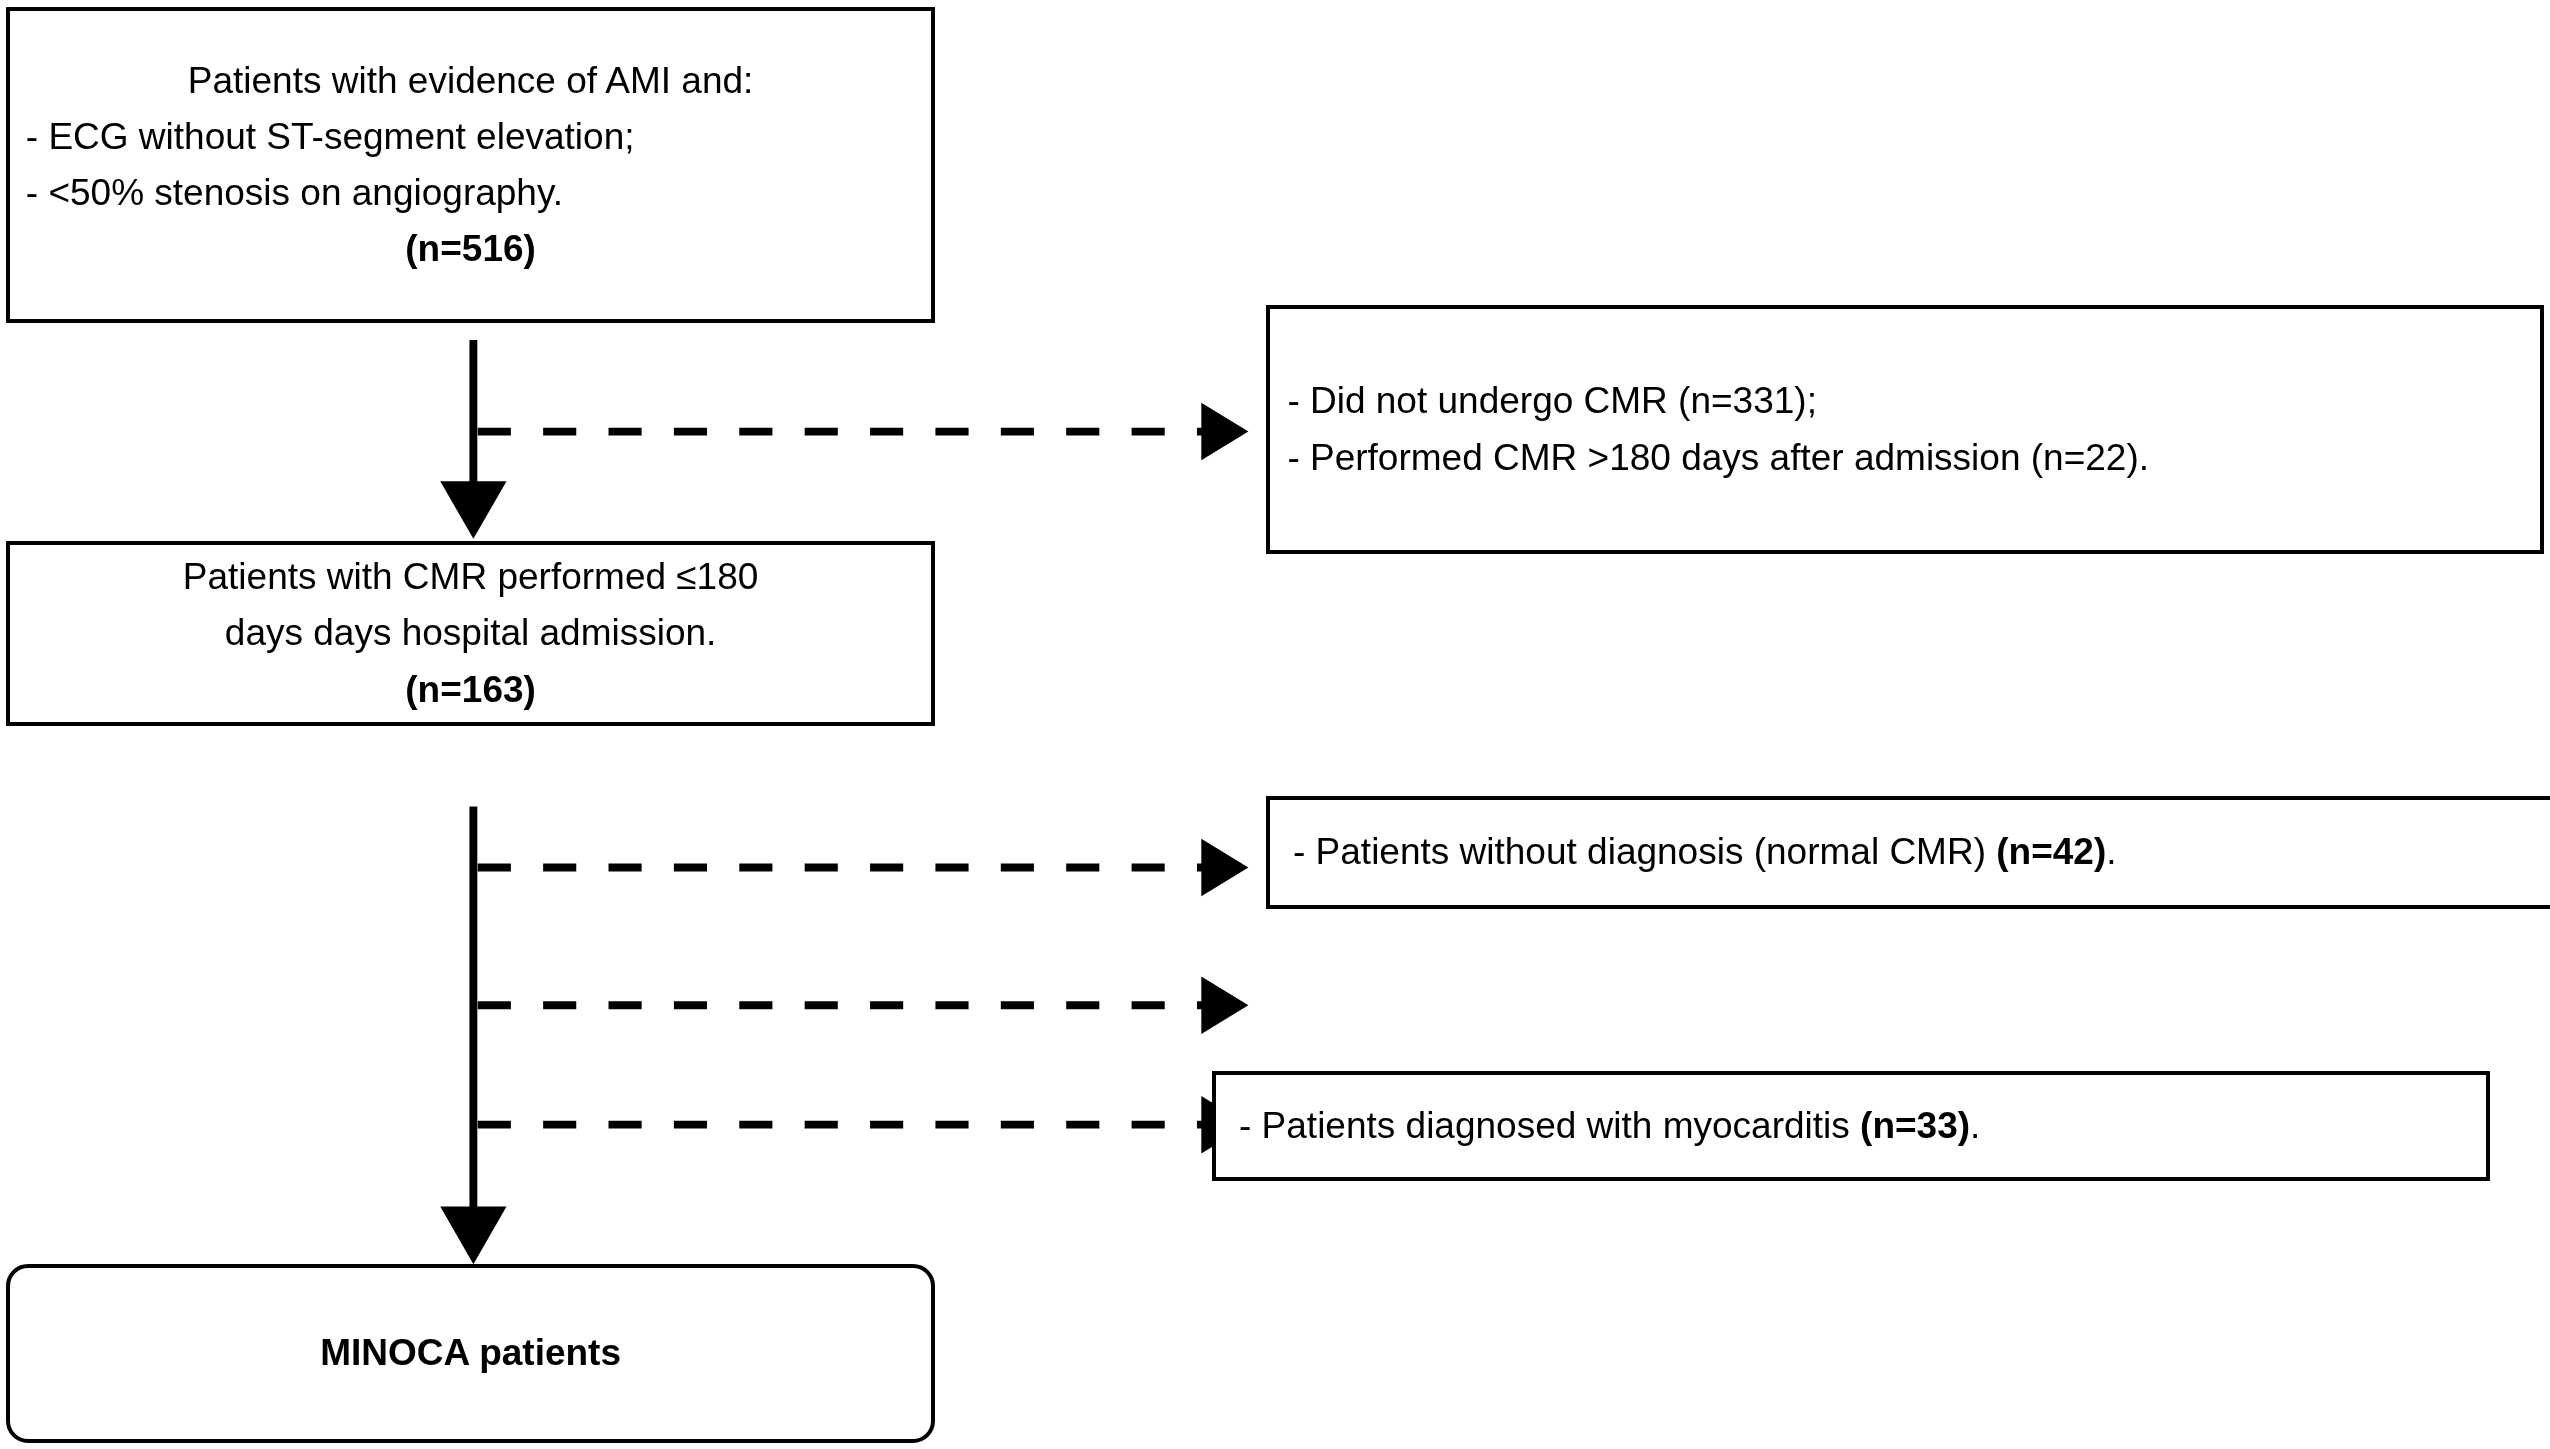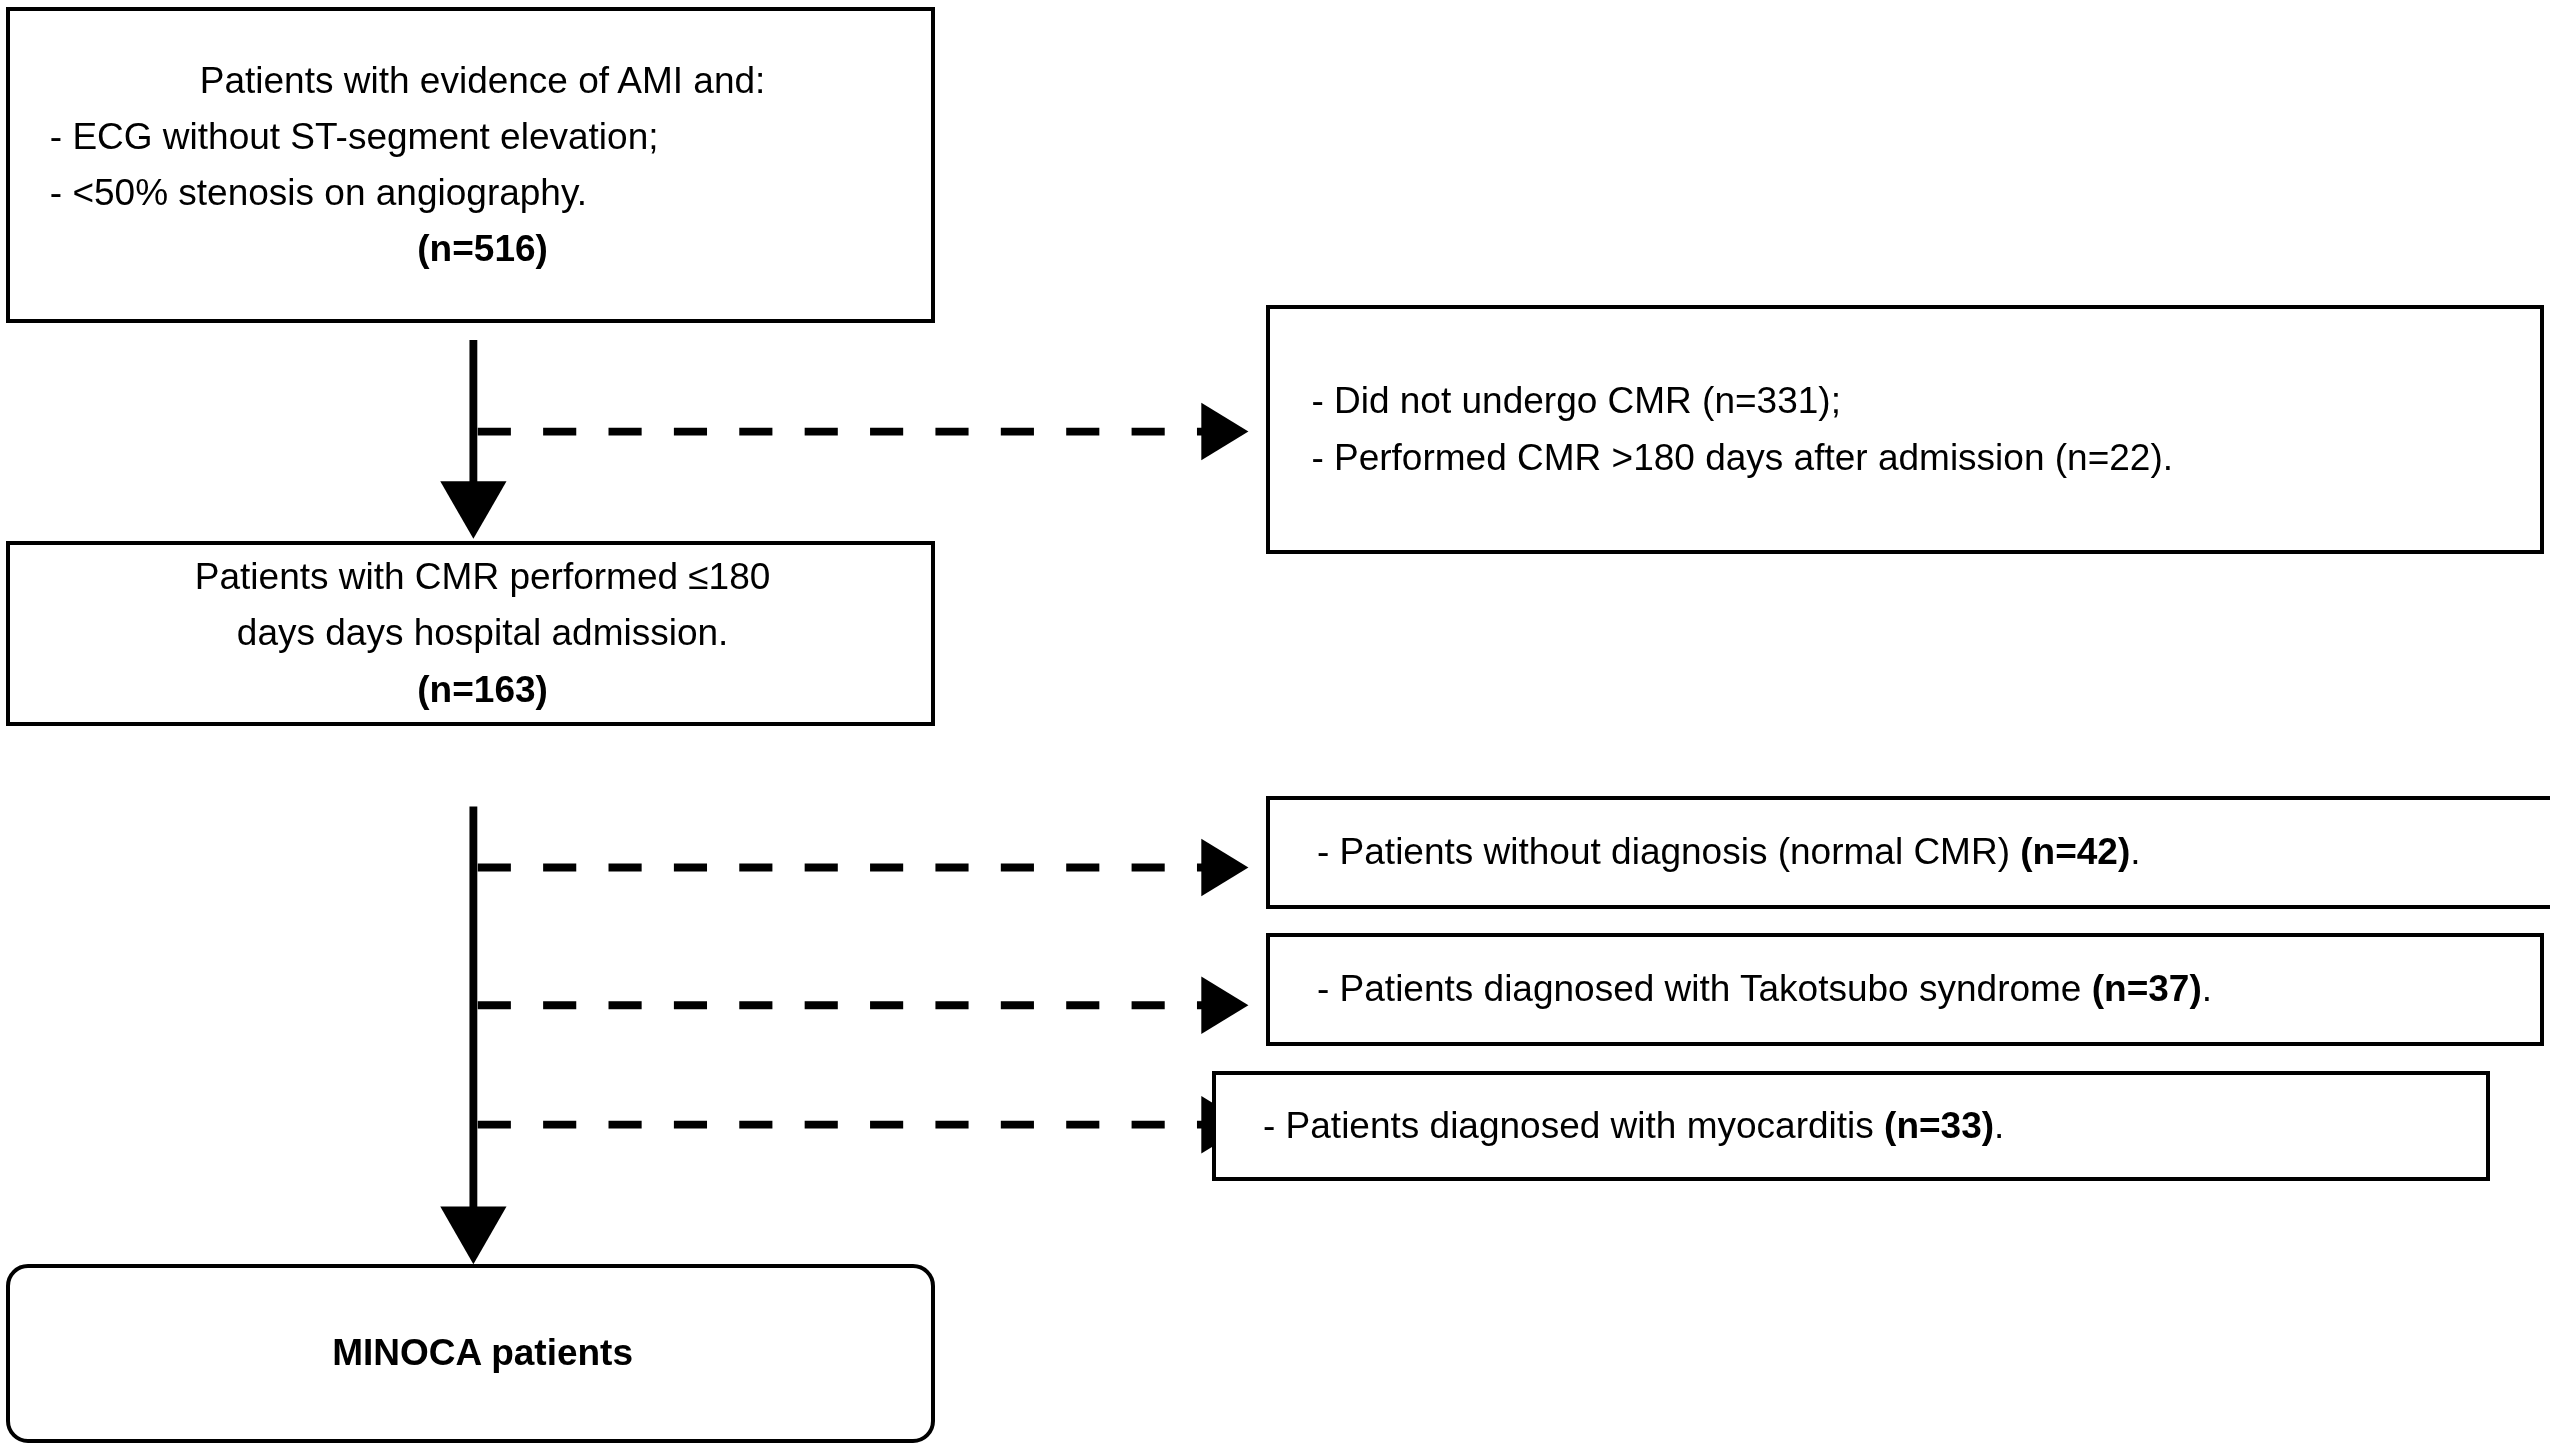--- a/index.html
+++ b/index.html
@@ -23,21 +23,20 @@
     background: #ffffff;
     display: flex;
     flex-direction: column;
     justify-content: center;
   }
   .box-line {
     font-size: 37px;
     line-height: 1.52;
     white-space: nowrap;
     font-weight: 400;
-    margin-left: 24px;
   }
   .center { text-align: center; }
   .left-pad { padding-left: 23px; }
   .bold { font-weight: bold; }
   b { font-weight: bold; }
 
   
   #connectors {
     position: absolute;
     left: 0;
@@ -100,23 +99,20 @@
   <div class="flow-box" style="left:6.1px; top:541px; width:929px; height:185px; padding:0 15.7px;">
     <div class="box-line center">Patients with CMR performed ≤180</div>
     <div class="box-line center">days days hospital admission.</div>
     <div class="box-line center bold">(n=163)</div>
   </div>
 
   <div class="flow-box" style="left:1266px; top:796px; width:1378px; height:113px;">
     <div class="box-line left-pad"><span>- Patients without diagnosis (normal CMR) </span><b>(n=42)</b><span>.</span></div>
   </div>
 
-  <div class="flow-box" style="left:1266px; top:933px; width:1278px; height:113px;">
-    <div class="box-line left-pad"><span>- Patients diagnosed with Takotsubo syndrome </span><b>(n=37)</b><span>.</span></div>
-  </div>
 
   <div class="flow-box" style="left:1212px; top:1071px; width:1278px; height:110px;">
     <div class="box-line left-pad"><span>- Patients diagnosed with myocarditis </span><b>(n=33)</b><span>.</span></div>
   </div>
 
   <div class="flow-box" style="left:6.1px; top:1264px; width:929px; height:179px; padding:0 15.7px;border-radius:22px;">
     <div class="box-line center bold">MINOCA patients</div>
   </div>
 
 </div>

